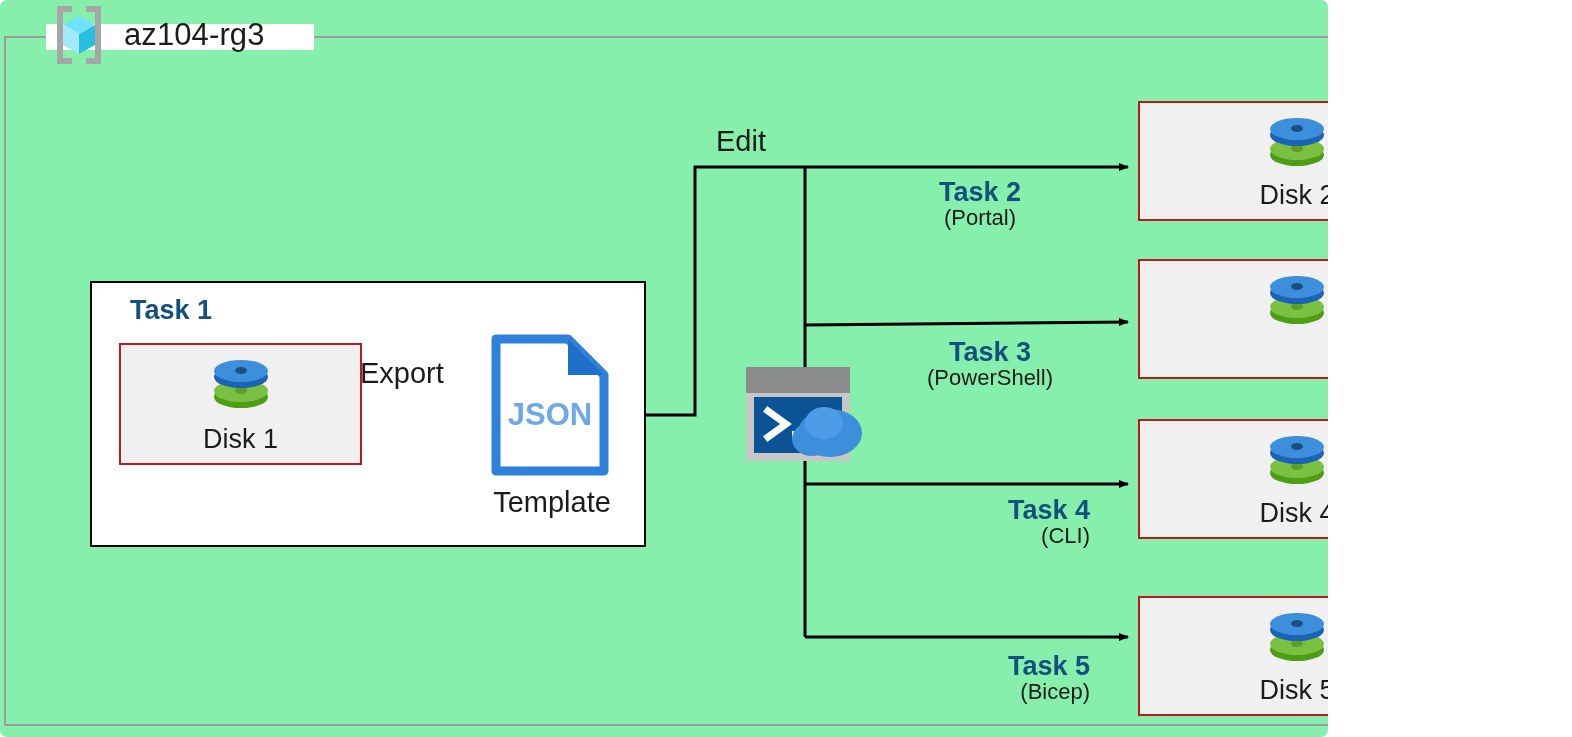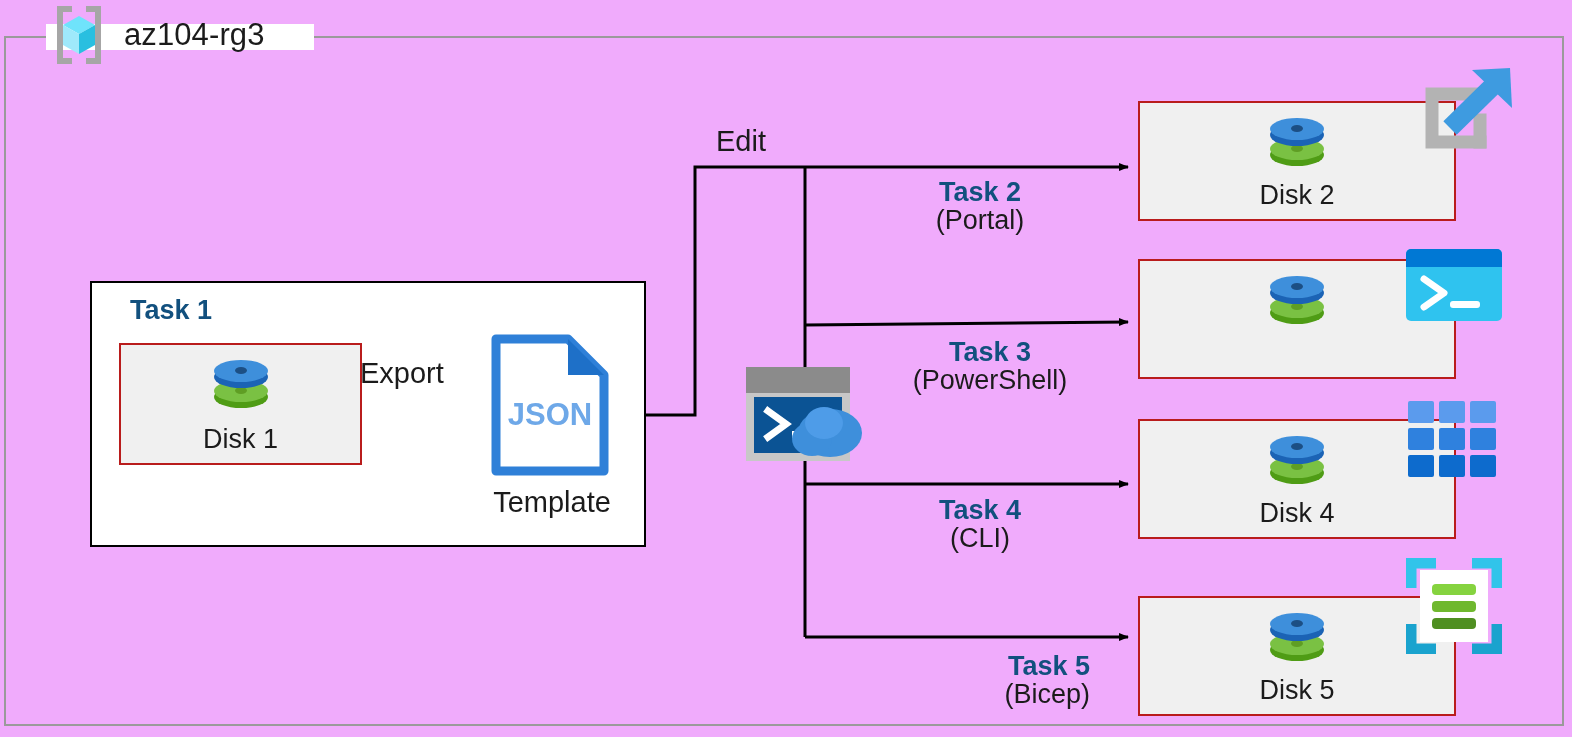--- a/index.html
+++ b/index.html
@@ -1,18 +1,18 @@
 <!DOCTYPE html>
 <html><head>
 <meta charset="utf-8">
 <title>az104-rg3 diagram</title>
 <style>
   html,body{margin:0;padding:0;background:#ffffff;}
   body{width:1572px;height:737px;font-family:"Liberation Sans",sans-serif;}
-  #stage{position:relative;width:1572px;height:737px;overflow:hidden;background:#f0abfc;}
+  #stage{position:relative;width:1328px;height:737px;overflow:hidden;background:#86efac;border-radius:7px;}
 
   
   .rg-frame{position:absolute;left:4px;top:36px;width:1560px;height:690px;
             border:2px solid #9a9a9a;box-sizing:border-box;background:transparent;}
   .rg-gap{position:absolute;left:46px;top:24px;width:268px;height:26px;background:#fff;}
   .rg-header{position:absolute;left:48px;top:4px;display:flex;align-items:center;gap:14px;}
   .rg-title{font-size:31px;color:#1b1b1b;letter-spacing:.1px;white-space:nowrap;}
 
   
   .rgicon{position:relative;width:62px;height:62px;}
@@ -43,21 +43,21 @@
   .json-wrap{position:absolute;left:490px;top:333px;width:120px;height:144px;}
   .json-label{position:absolute;left:430px;top:486px;width:244px;text-align:center;
               font-size:29px;color:#1b1b1b;}
 
   
   .cloudshell{position:absolute;left:746px;top:367px;width:116px;height:94px;}
 
   
   .edge-label{position:absolute;text-align:center;color:#1b1b1b;margin-top:48px;}
   .t-bold{font-size:27px;font-weight:bold;color:#12507e;line-height:1.05;}
-  .t-plain{font-size:27px;color:#1b1b1b;line-height:1.05;}
+  .t-plain{font-size:22px;color:#1b1b1b;line-height:1.05;}
   .export-label{position:absolute;left:360px;top:357px;font-size:29px;color:#1b1b1b;}
   .edit-label{position:absolute;left:716px;top:125px;font-size:29px;color:#1b1b1b;}
 
   svg.lines{position:absolute;left:0;top:0;width:1572px;height:737px;pointer-events:none;}
 </style>
 </head>
 <body>
 
 <div id="stage">
 
@@ -143,21 +143,21 @@
   </div>
 
   <div class="edge-label" style="left:870px;top:130px;width:220px;">
     <div class="t-bold">Task 2</div>
     <div class="t-plain">(Portal)</div>
   </div>
   <div class="edge-label" style="left:870px;top:290px;width:240px;">
     <div class="t-bold">Task 3</div>
     <div class="t-plain">(PowerShell)</div>
   </div>
-  <div class="edge-label" style="left:870px;top:448px;width:220px;">
+  <div class="edge-label" style="left:870px;top:448px;width:220px;text-align:right;">
     <div class="t-bold">Task 4</div>
     <div class="t-plain">(CLI)</div>
   </div>
   <div class="edge-label" style="left:870px;top:604px;width:220px;text-align:right;">
     <div class="t-bold">Task 5</div>
     <div class="t-plain">(Bicep)</div>
   </div>
 
   <div class="diskbox" style="left:1138px;top:101px;width:318px;height:120px;">
     <div class="dicon">

